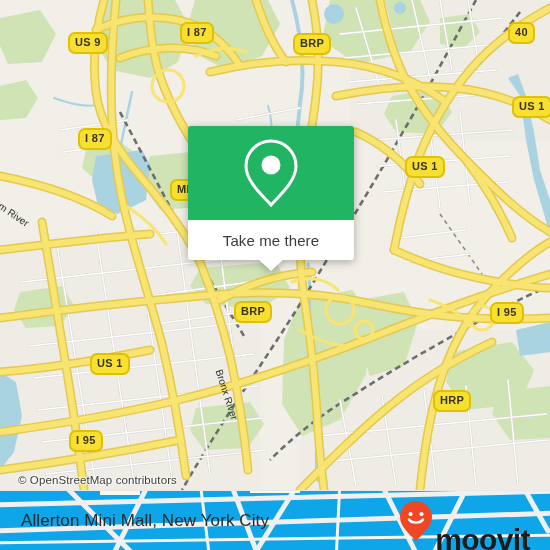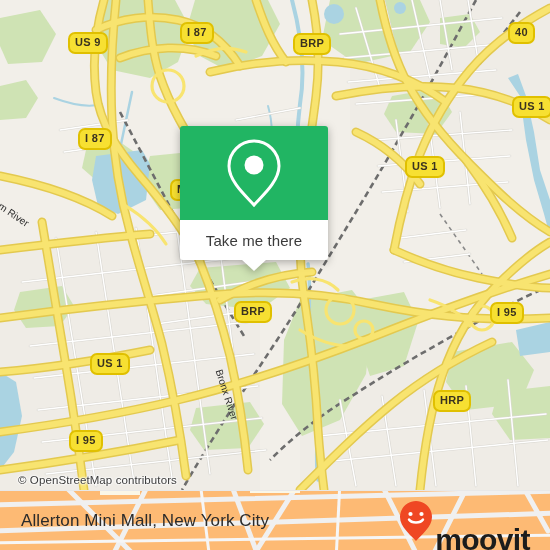--- a/index.html
+++ b/index.html
@@ -78,23 +78,23 @@
     color: #2e2e2e;
     font-size: 10px;
     white-space: nowrap;
     z-index: 18;
     font-family: "Liberation Sans", sans-serif;
   }
 
   
   #popup {
     position: absolute;
-    left: 180px;
+    left: 188px;
     top: 126px;
-    width: 148px;
+    width: 166px;
     z-index: 60;
     filter: drop-shadow(0 2px 4px rgba(0,0,0,0.30));
   }
   #popup-image {
     position: relative;
     height: 94px;
     background: #21b563;
     border-radius: 3px 3px 0 0;
     display: flex;
     align-items: center;
@@ -130,21 +130,21 @@
     border-top: 12px solid #ffffff;
   }
 
   
   #footer {
     position: absolute;
     left: 0;
     top: 490px;
     width: 550px;
     height: 60px;
-    background: #fdba74;
+    background: #0ea5e9;
     overflow: hidden;
     border-top: 1px solid #e8e8e8;
   }
   #footer-bg {
     position: absolute;
     left: 0; top: 0;
     width: 550px; height: 60px;
     opacity: 1;
   }
   #footer-title {

